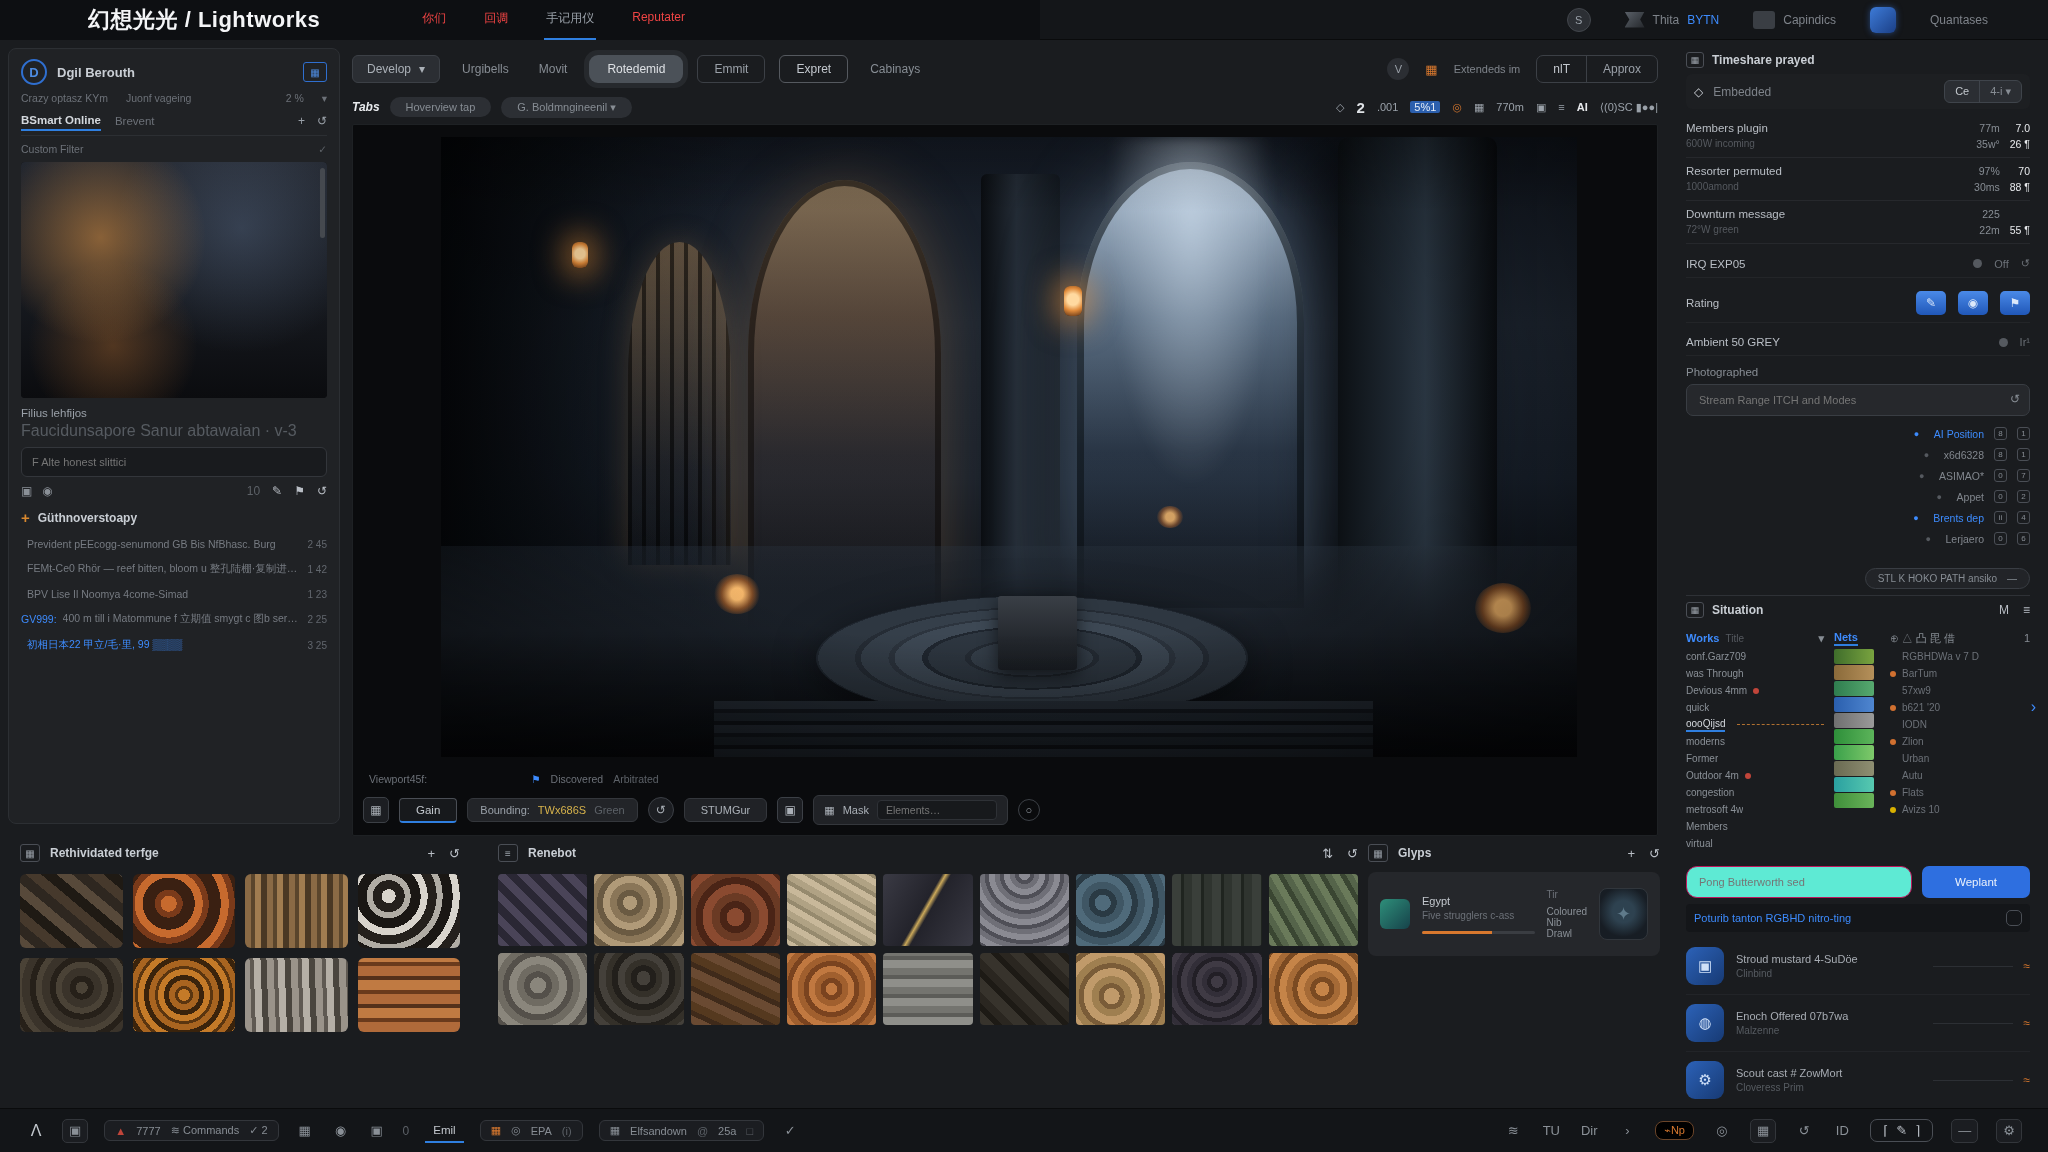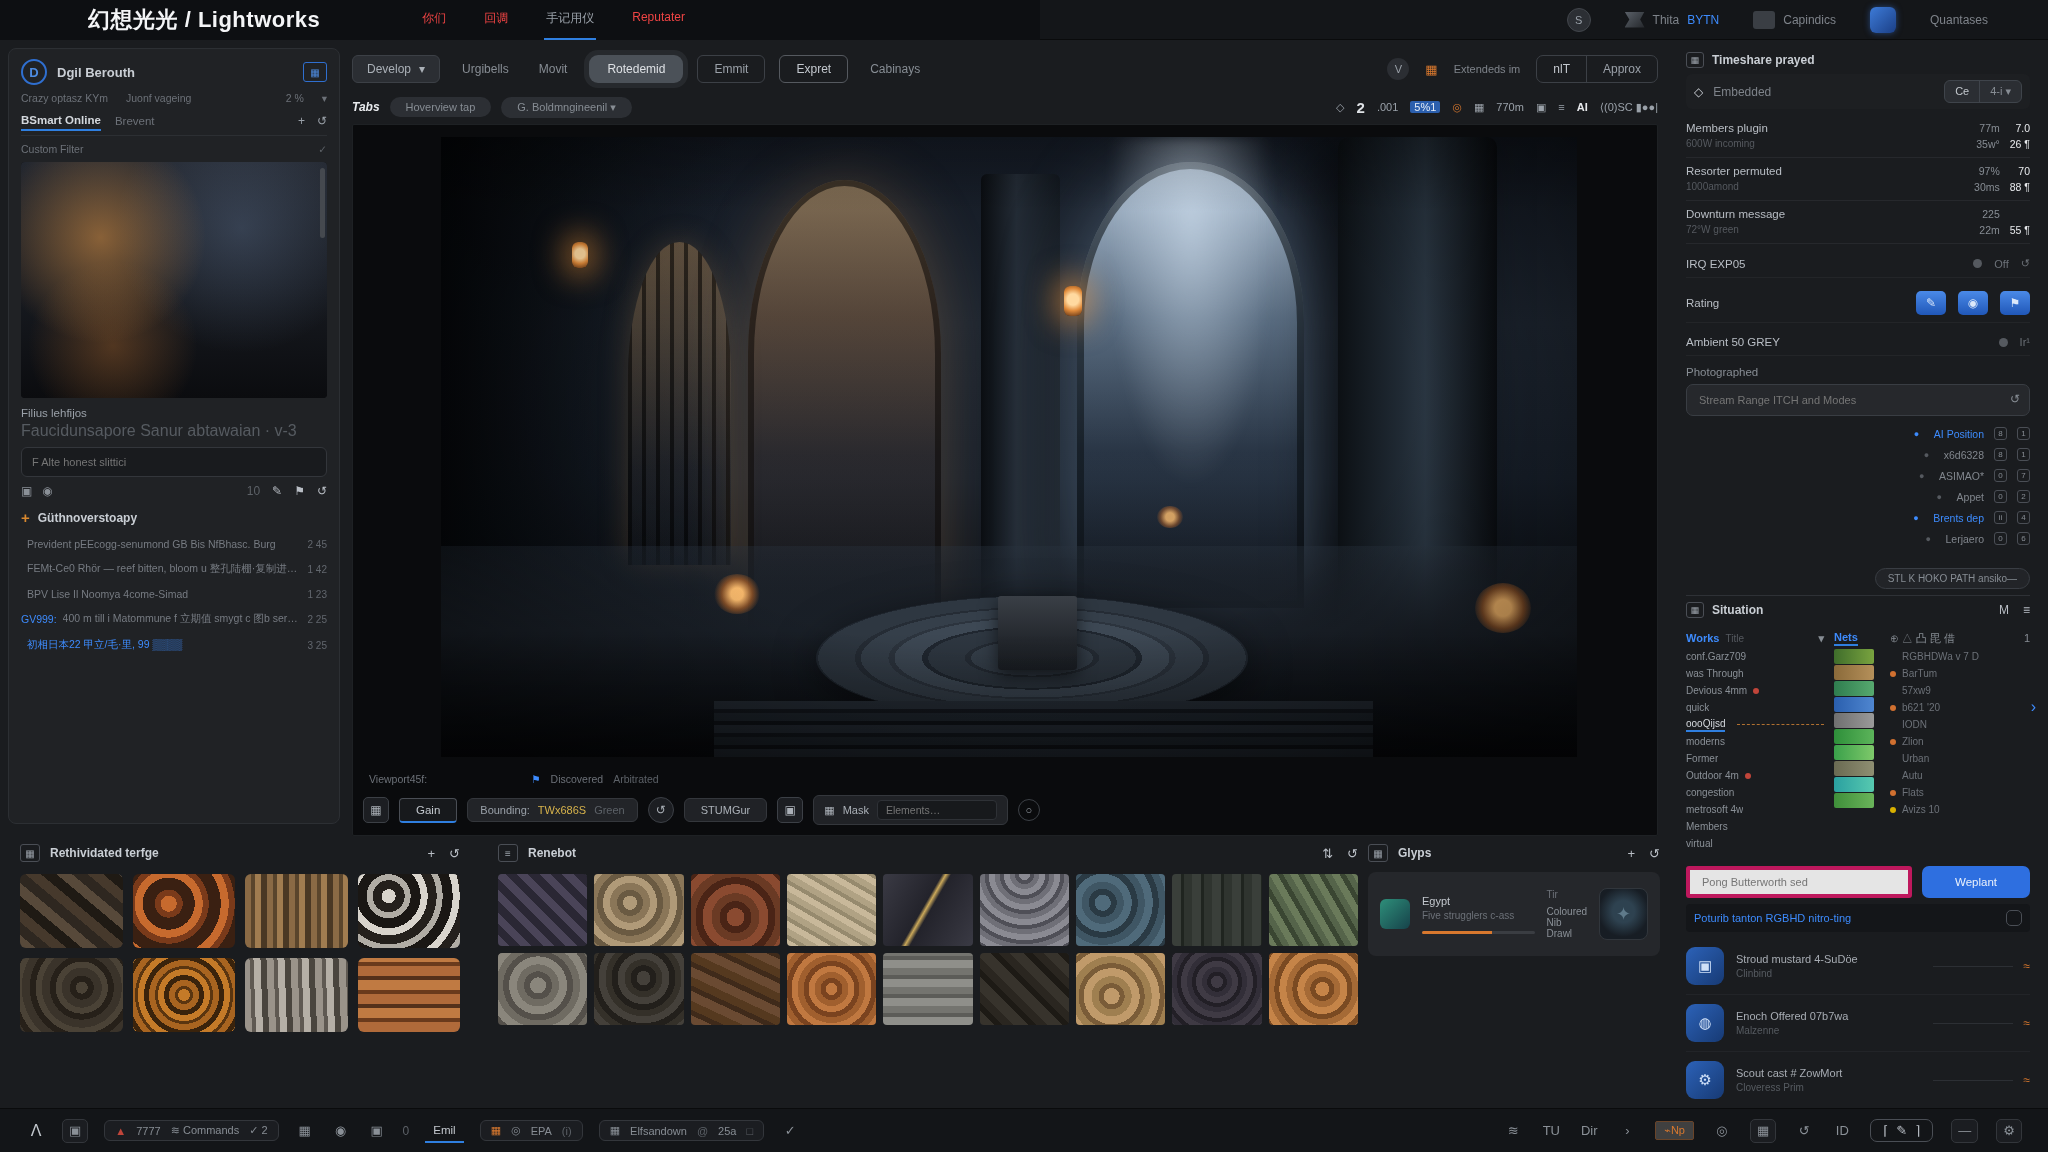--- a/index.html
+++ b/index.html
@@ -156,58 +156,58 @@
   .photo-label{font-size:11.5px;color:#878d94;margin-top:4px}
   .photo-input{position:relative}
   .photo-input input{width:100%;height:32px;background:#26282c;border:1px solid #393d43;border-radius:7px;color:#878d94;font-size:11px;padding:0 30px 0 12px}
   .photo-input .ic{position:absolute;right:10px;top:8px;color:#878d94}
   .layers{display:flex;flex-direction:column;align-items:flex-end;gap:2px;margin-top:2px}
   .layer-row{display:flex;align-items:center;gap:10px;font-size:10.5px;color:#81868d;height:19px}
   .layer-row .st{width:10px;color:#55595f;font-size:9px}
   .layer-row.on .st{color:#3d8bfd}
   .layer-row.on .lb{color:#3d8bfd}
   .layer-row .mini{width:13px;height:13px;border:1px solid #4a4e55;border-radius:3px;font-size:8px;display:flex;align-items:center;justify-content:center;color:#878d94}
-  .rp-pill{margin-left:auto;margin-top:14px;border:1px solid #393d43;border-radius:11px;background:#222428;padding:4px 12px;font-size:10px;color:#878d94;display:flex;align-items:center}
+  .rp-pill{margin-left:auto;margin-top:14px;border:1px solid #393d43;border-radius:11px;background:#222428;padding:4px 12px;font-size:10px;color:#878d94;display:flex;gap:10px;align-items:center}
   .situ{display:flex;gap:10px;margin-top:4px;position:relative;height:226px}
   .situ-works{width:138px;display:flex;flex-direction:column}
   .situ-head{display:flex;align-items:center;gap:6px;font-size:11px;color:#3d8bfd;font-weight:bold;height:20px}
   .situ-head .dimtxt{color:#55595f;font-weight:normal;font-size:10px}
   .works-row{display:flex;align-items:center;gap:6px;height:17px;font-size:10px;color:#8a9097}
   .works-row .wdot{width:6px;height:6px;border-radius:50%;flex:none;background:rgba(0,0,0,0)}
   .works-row.active .wlb{color:#d4d8dd;border-bottom:2px solid #2f7fe0;padding-bottom:1px}
   .works-row.active .dash{flex:1;border-bottom:1px dashed #b07030;margin-left:6px}
   .situ-nets{width:46px;display:flex;flex-direction:column}
   .net-chip{width:40px;height:15px;border-radius:2px;margin:1px 0}
   .situ-detail{flex:1;display:flex;flex-direction:column}
   .det-row{display:flex;align-items:center;gap:6px;height:17px;font-size:10px;color:#6c7178}
   .det-row .ddot{width:6px;height:6px;border-radius:50%;flex:none;background:rgba(0,0,0,0)}
   .situ-arrow{position:absolute;right:-6px;top:70px;color:#3d8bfd;font-size:16px}
   .rp-search{display:flex;gap:10px;margin-top:8px}
-  .rp-search input{flex:1;height:32px;background:#e5e5e5;border:4px solid #be185d;border-radius:3px;color:#6c7178;font-size:11px;padding:0 12px}
+  .rp-search input{flex:1;height:32px;background:#5eead4;border:1px solid #be185d;border-radius:11px;color:#6c7178;font-size:11px;padding:0 12px}
   .rp-search button{width:108px;height:32px;background:#2e6fe0;border:none;border-radius:7px;color:#eaf1fc;font-size:11.5px}
   .rp-link{display:flex;align-items:center;background:#141619;border-radius:4px;padding:6px 8px;font-size:11px;color:#3d8bfd}
   .rp-link .o{margin-left:auto;width:16px;height:16px;border:1px solid #4a4e55;border-radius:5px}
   .rp-items{display:flex;flex-direction:column}
   .rp-item{display:flex;align-items:center;gap:12px;padding:9px 0;border-bottom:1px solid #222428}
   .rp-item .ic{width:38px;height:38px;border-radius:9px;background:linear-gradient(135deg,#2c62b8,#173a74);display:flex;align-items:center;justify-content:center;color:#cfe0f8;font-size:15px;flex:none}
   .rp-item .tt{font-size:11px;color:#a7acb3}
   .rp-item .ss{font-size:10px;color:#565b61;margin-top:3px}
   .rp-item .tail{margin-left:auto;display:flex;align-items:center;gap:10px}
   .rp-item .line{width:80px;border-bottom:1px solid #2c2f34}
   .rp-item .spark{color:#d8782e;font-size:12px}
 
   
   .taskbar{left:0;top:1108px;width:2048px;height:44px;background:#131518;border-top:1px solid #0a0b0c;display:flex;align-items:center;padding:0 26px;gap:16px}
   .tb-ic{color:#8a9097;font-size:13px;display:flex;align-items:center;justify-content:center;min-width:20px;height:24px}
   .tb-ic.boxed{border:1px solid #33363b;border-radius:5px;padding:0 6px;background:#1b1d21}
   .tb-grp{display:flex;align-items:center;gap:10px;border:1px solid #33363b;border-radius:6px;background:#1b1d21;padding:3px 10px;font-size:11px;color:#878d94}
   .tb-grp .red{color:#c0453a}
   .tb-tab2{font-size:11.5px;color:#c3c8ce;border-bottom:2px solid #2f7fe0;padding:5px 8px}
   .tb-right{margin-left:auto;display:flex;align-items:center;gap:18px}
-  .tb-hl{background:#404040;border:1px solid #6a4429;border-radius:2px;color:#d8782e;padding:2px 8px;font-size:11px}
+  .tb-hl{background:#000000;border:1px solid #6a4429;border-radius:8px;color:#d8782e;padding:2px 8px;font-size:11px}
   .tb-brack{display:flex;align-items:center;gap:8px;border:1px solid #4a4e55;border-radius:7px;padding:3px 12px;color:#b9bec5;font-size:13px}
 </style>
 </head>
 <body>
 
 <div class="abs topbar">
   <div class="titlebox">
     <span class="apptitle">
       <span>幻想光光</span>
       <span>/</span>

